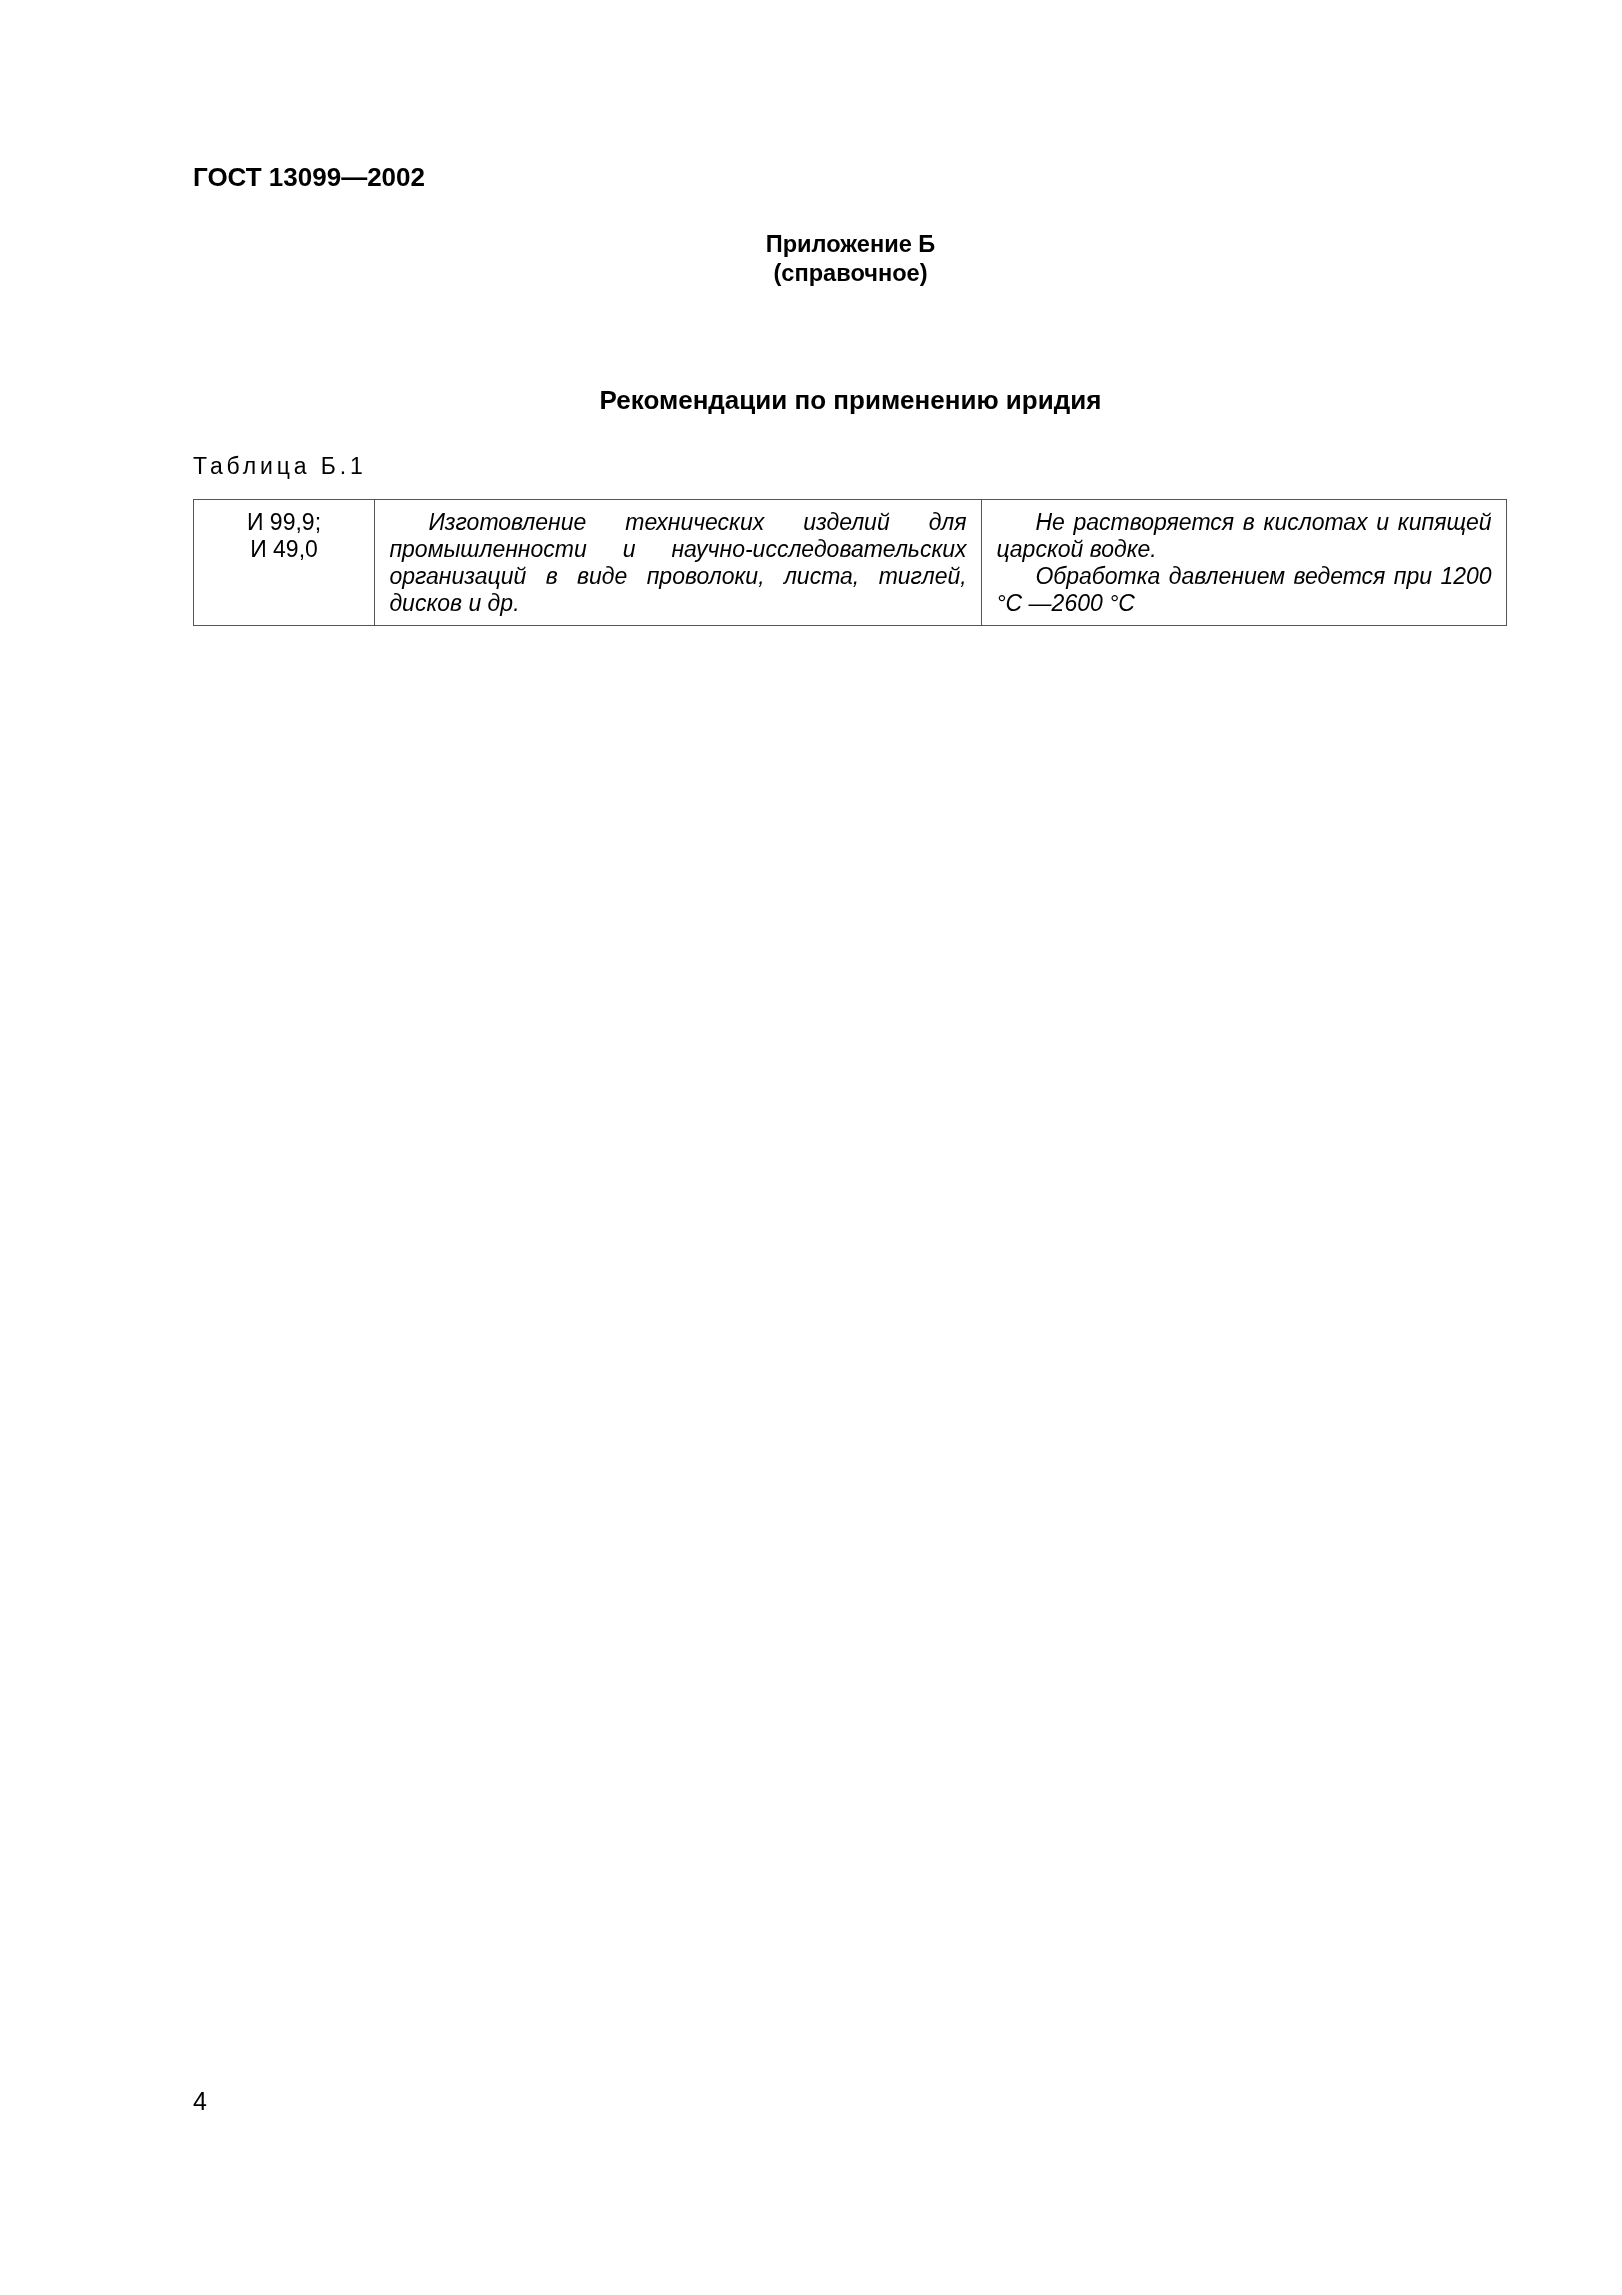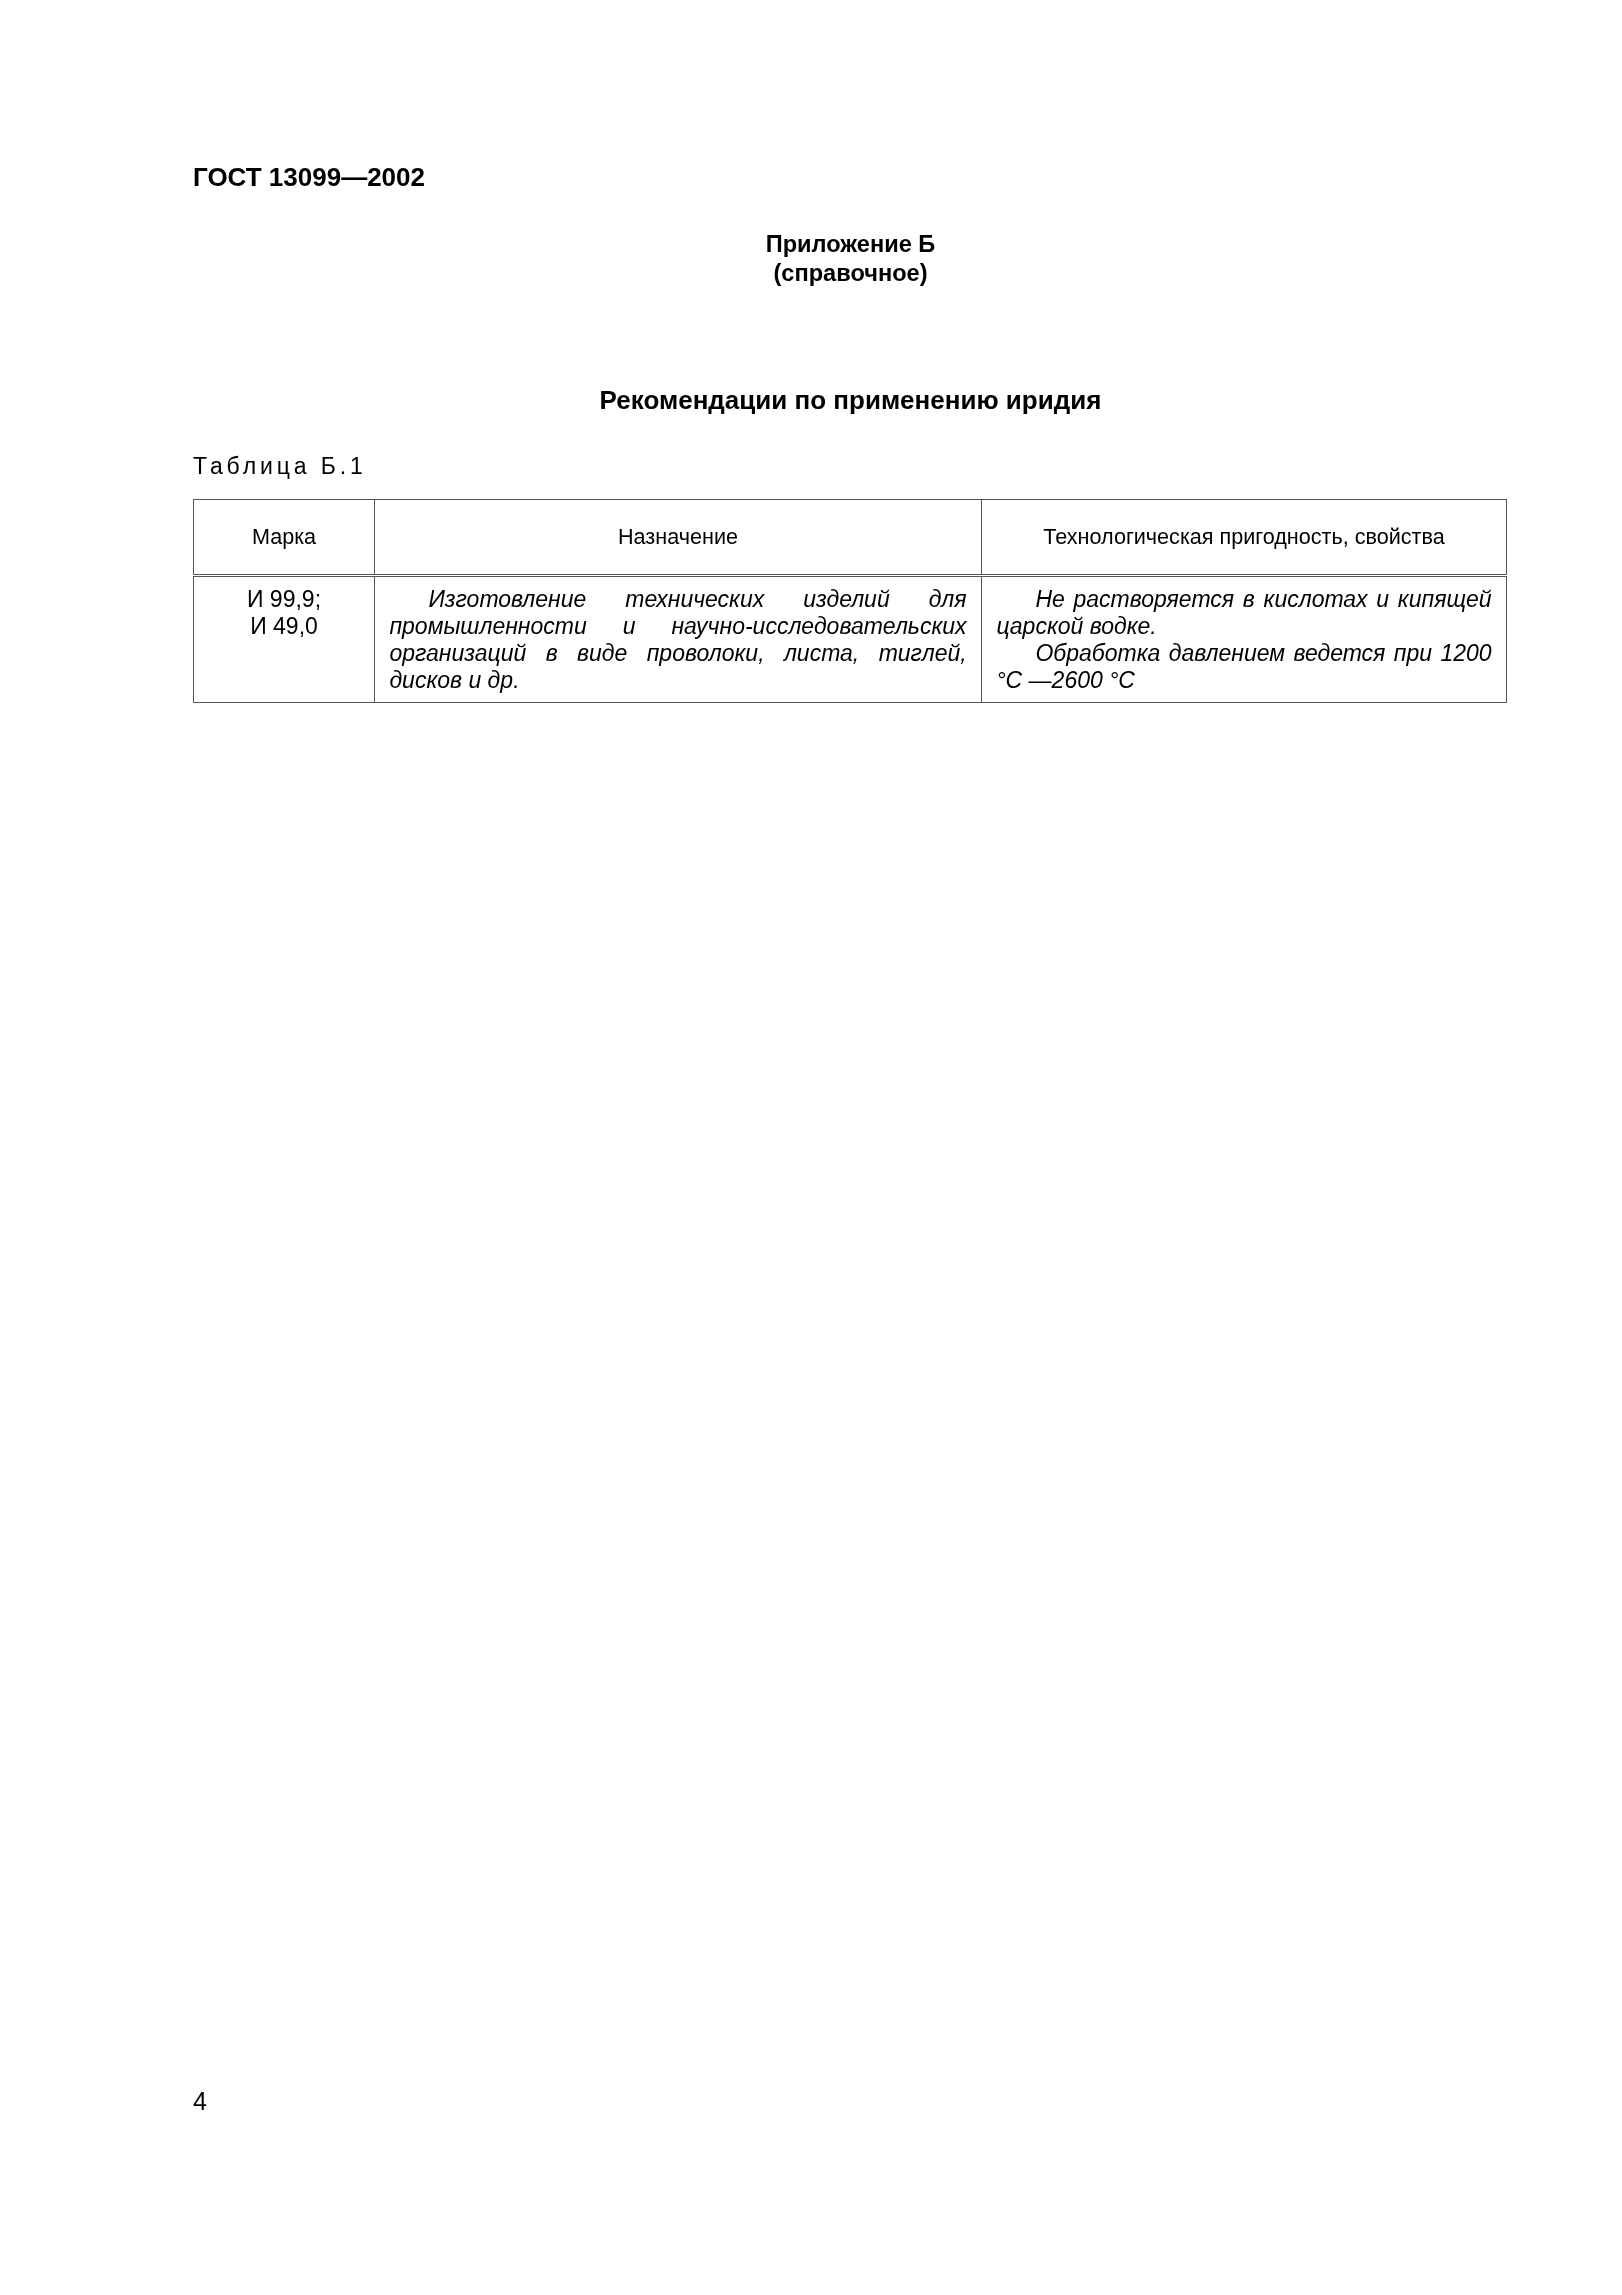--- a/index.html
+++ b/index.html
@@ -33,25 +33,20 @@
 
 <div class="abs tbl-caption">Таблица Б.1</div>
 
 <table class="abs tbl">
   <colgroup>
     <col style="width:181px">
     <col style="width:607px">
     <col style="width:525px">
   </colgroup>
   <tbody>
-      <tr>
-    <th>Марка</th>
-    <th>Назначение</th>
-    <th>Технологическая пригодность, свойства</th>
-  </tr>
   <tr>
     <td class="c-mark">
       <div>И 99,9;</div>
       <div>И 49,0</div>
     </td>
     <td class="just indent">Изготовление технических изделий для промышленности и научно-исследовательских организаций в виде проволоки, листа, тиглей, дисков и др.</td>
     <td>
       <div class="just indent">Не растворяется в кислотах и кипящей царской водке.</div>
       <div class="just indent">Обработка давлением ведется при 1200 °С —2600 °С</div>
     </td>

